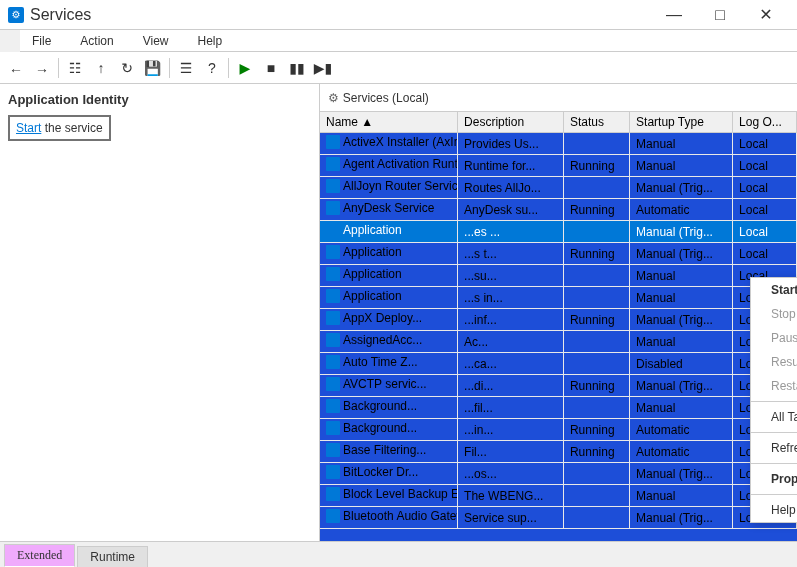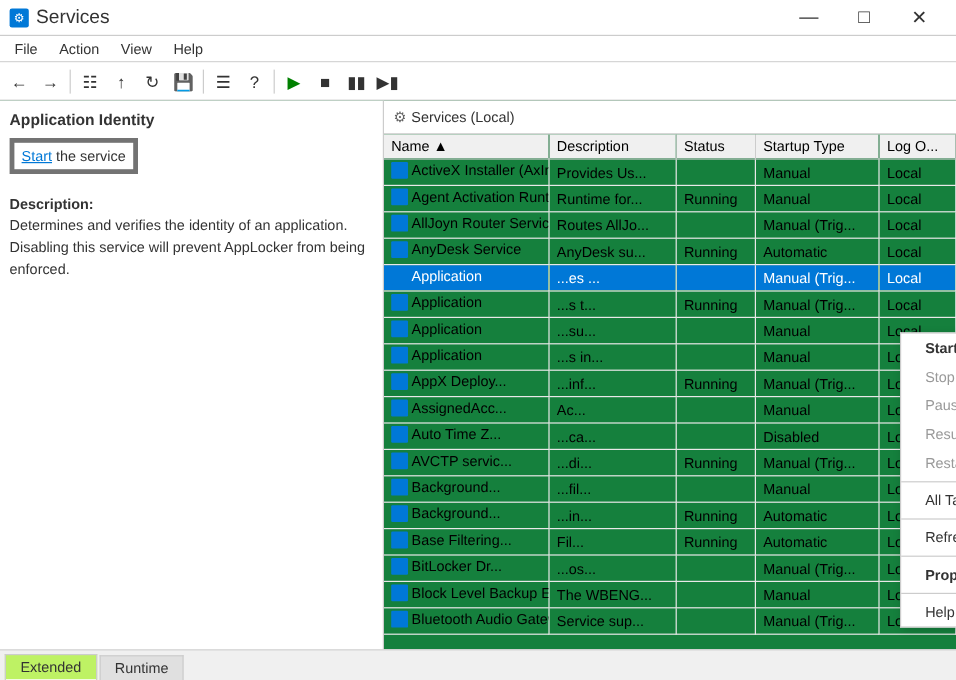--- a/index.html
+++ b/index.html
@@ -45,21 +45,22 @@
     }
 
     
     .menu-bar {
       background: #fff;
       height: 22px;
       display: flex;
       align-items: center;
       padding: 0 4px;
       border-bottom: 1px solid #ccc;
-      gap: 2px;
+      gap: 13px;
+      margin-left: 20px;
     }
     .menu-item {
       padding: 2px 8px;
       cursor: pointer;
       font-size: 12px;
       color: #333;
     }
 
     
     .toolbar {
@@ -79,21 +80,21 @@
       display: flex; align-items: center; justify-content: center;
       font-size: 14px;
       color: #333;
     }
     .toolbar-separator { width: 1px; height: 20px; background: #ccc; margin: 0 2px; }
 
     
     .main-container {
       display: flex;
       height: calc(567px - 30px - 22px - 32px - 26px);
-      background: #15803d;
+      background: #1d4ed8;
     }
 
     
     .left-panel {
       width: 320px;
       min-width: 320px;
       border-right: 1px solid #ccc;
       padding: 8px;
       background: #fff;
       overflow-y: auto;
@@ -111,21 +112,21 @@
     }
     .description-block {
       margin-top: 12px;
       font-size: 12px;
       color: #333;
       line-height: 1.5;
     }
     .start-text-line {
       font-size: 12px;
       color: #333;
-      border: 4px solid #737373;
+      border: 2px solid #737373;
       padding: 4px 6px;
       margin-bottom: 4px;
       display: inline-block;
     }
 
     
     .right-panel {
       flex: 1;
       overflow: hidden;
       display: flex;
@@ -217,23 +218,24 @@
       padding: 3px 12px;
       border: 1px solid #ccc;
       border-bottom: none;
       background: #e0e0e0;
       cursor: pointer;
       font-size: 12px;
       color: #333;
       margin-right: 2px;
     }
     .tab.active {
-      background: #bef264;
+      background: #f0abfc;
       border-bottom: 1px solid #fff;
       z-index: 1;
+      font-family: Liberation Serif, serif;
     }
 
     
     ::-webkit-scrollbar { width: 12px; }
     ::-webkit-scrollbar-track { background: #f0f0f0; }
     ::-webkit-scrollbar-thumb { background: #c0c0c0; border: 2px solid #f0f0f0; }
   </style>
 </head>
 <body>
 
@@ -275,24 +277,20 @@
 </div>
 
 <div class="main-container">
 
   <div class="left-panel">
     <div class="left-panel-title">Application Identity</div>
     <div class="start-text-line">
       <span class="start-link">Start</span>
       <span> the service</span>
     </div>
-    <div class="description-block">
-      <strong>Description:</strong><br>
-      <span>Determines and verifies the identity of an application. Disabling this service will prevent AppLocker from being enforced.</span>
-    </div>
   </div>
 
   <div class="right-panel">
 
     <div class="address-bar">
       <span class="address-icon">⚙</span>
       <span class="address-text">Services (Local)</span>
     </div>
 
     <div class="services-table-wrapper" style="position:relative;">

